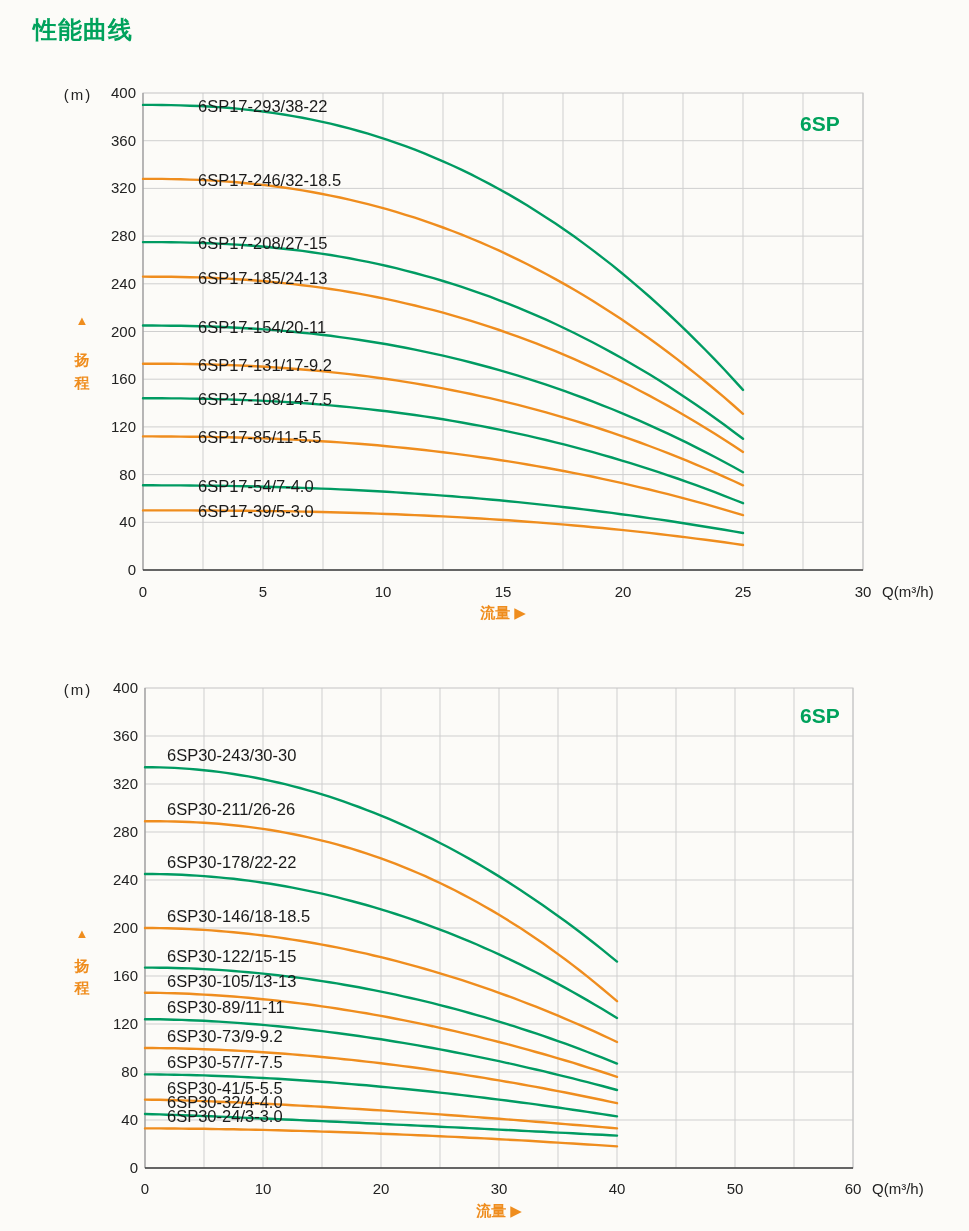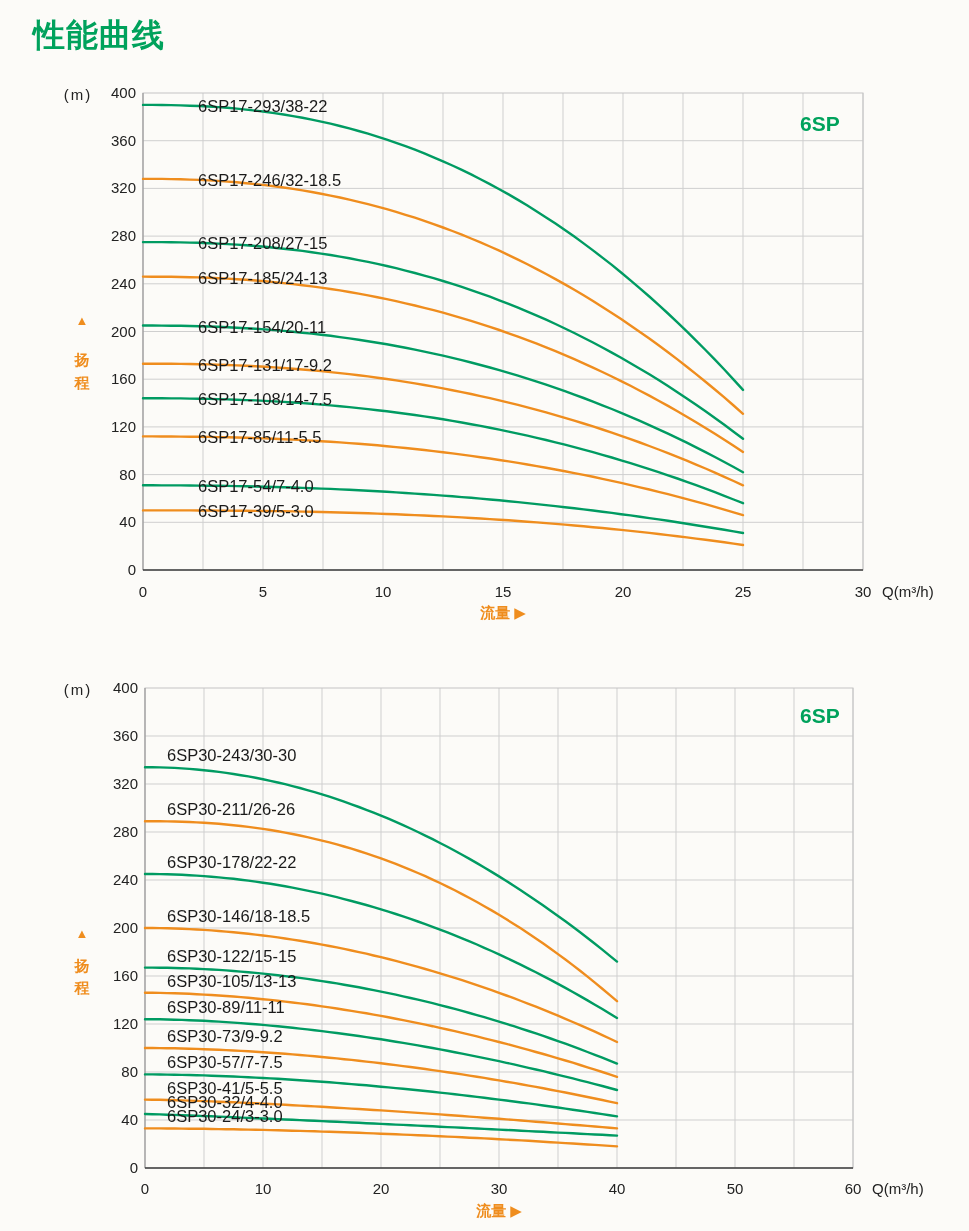--- a/index.html
+++ b/index.html
@@ -4,21 +4,21 @@
 <style>
   html,body{margin:0;padding:0;}
   body{
     width:969px;height:1231px;position:relative;
     background:#fcfbf8;
     font-family:"Liberation Sans","DejaVu Sans",sans-serif;
     overflow:hidden;
   }
   .page-title{
     position:absolute;left:33px;top:14px;
-    font-size:32px;font-weight:bold;letter-spacing:1px;
+    font-size:24px;font-weight:bold;letter-spacing:1px;
   }
   .chart-wrap{position:absolute;left:0;width:969px;}
   #chart0{top:70px;height:560px;}
   #chart1{top:665px;height:566px;}
   svg{display:block;}
   text{font-family:"Liberation Sans","DejaVu Sans",sans-serif;}
 </style>
 </head>
 <body>
 

